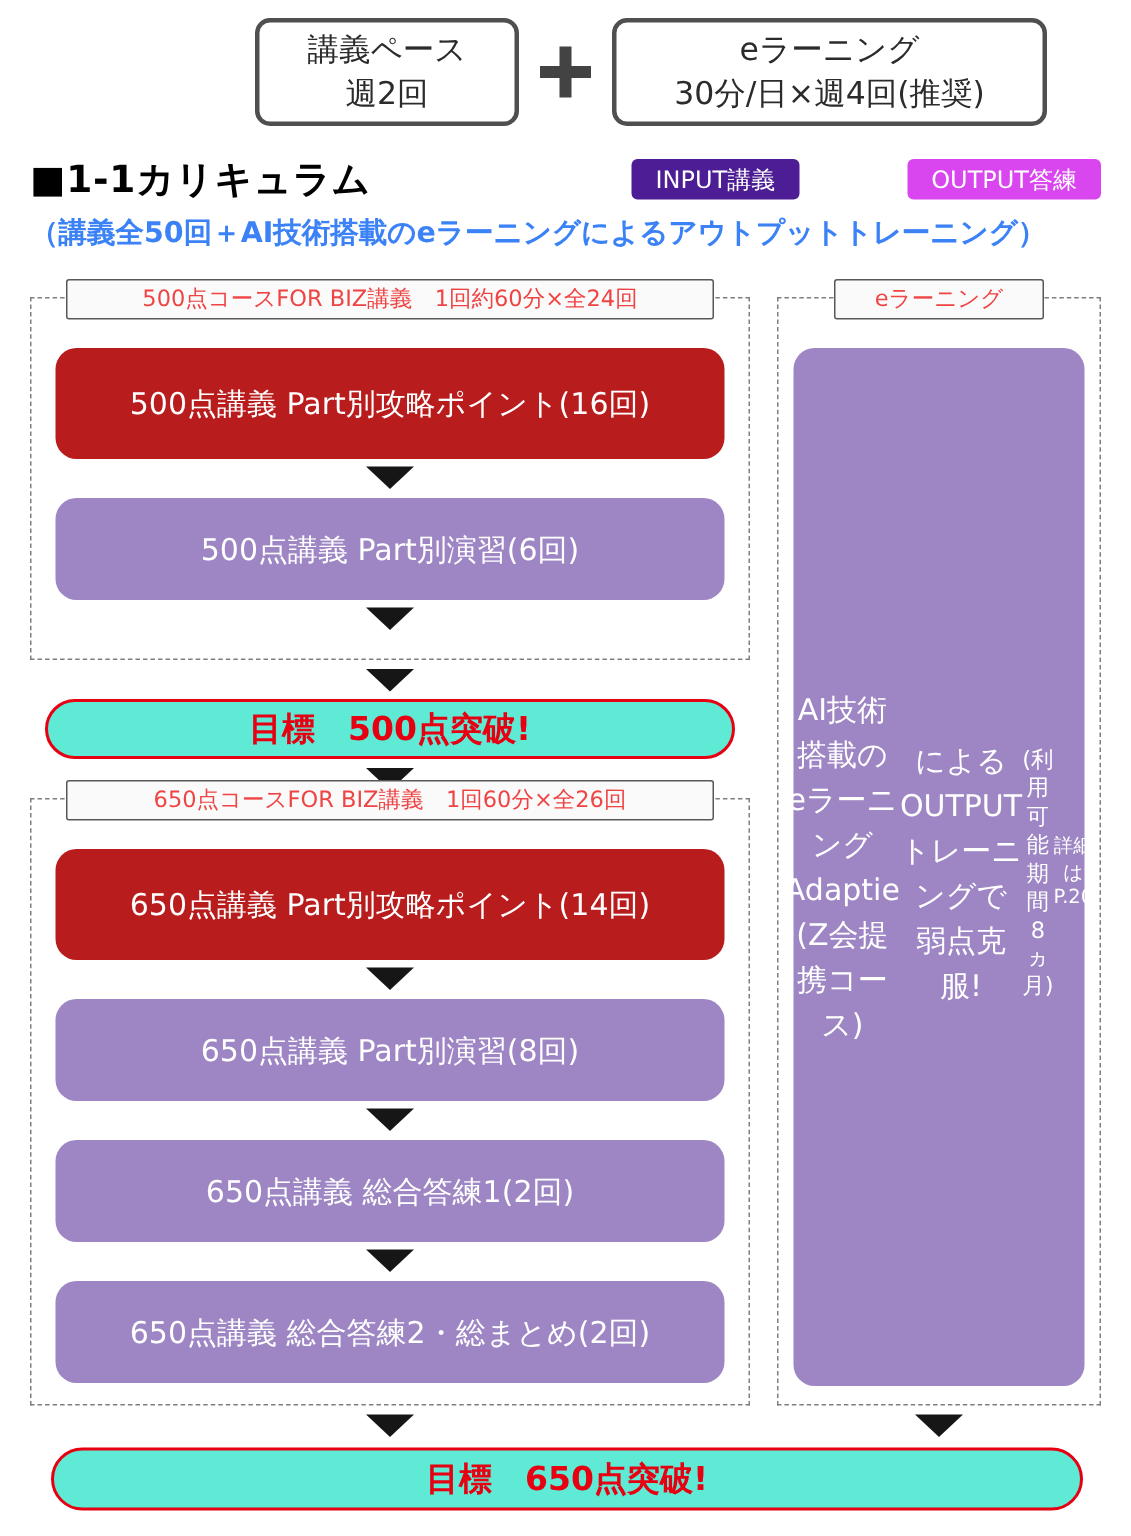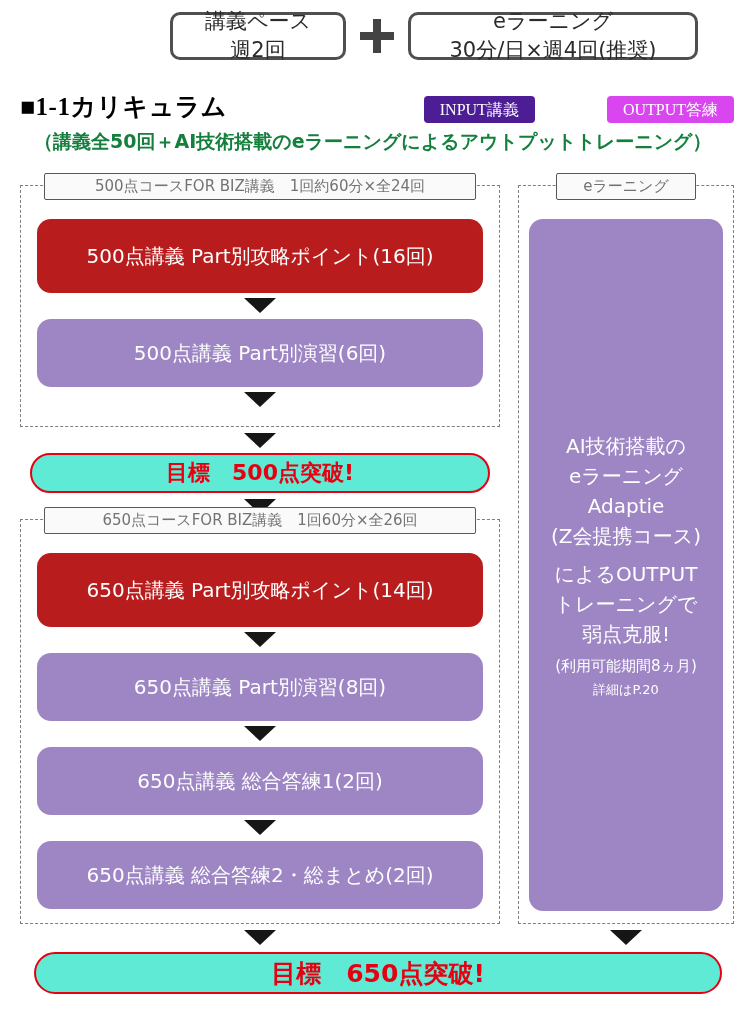--- a/index.html
+++ b/index.html
@@ -22,67 +22,67 @@
     display: flex;
     align-items: center;
     justify-content: center;
     gap: 10px;
     margin-left: 150px;
     width: max-content;
   }
   .top-box {
     border: 3px solid #4f4f4f;
     border-radius: 10px;
-    height: 48px;
+    height: 72px;
     display: flex;
     align-items: center;
     justify-content: center;
     text-align: center;
     font-size: 21px;
     line-height: 1.4;
     color: #2b2b2b;
   }
   .top-box.pace { width: 176px; }
   .top-box.elearn { width: 290px; }
   .plus { position: relative; width: 34px; height: 34px; margin: 0 4px; }
   .plus::before, .plus::after { content: ""; position: absolute; background: #434343; }
   .plus::before { left: 0; top: 13px; width: 34px; height: 8px; }
   .plus::after  { left: 13px; top: 0; width: 8px; height: 34px; }
 
   
-  .header-row { display: flex; align-items: flex-end; margin-top: 30px; font-family: Liberation Serif, serif; }
+  .header-row { display: flex; align-items: center; margin-top: 19px; }
   .title { font-size: 25px; font-weight: bold; color: #000; letter-spacing: 0.5px; }
   .badge {
     color: #fff; font-size: 16px; padding: 4px 16px;
     border-radius: 4px; white-space: nowrap; line-height: 1.2;
   }
   .badge.pink { background: #4c1d95; margin-left: auto; }
   .badge.purple { background: #d946ef; margin-left: 72px; }
-  .subtitle { margin: 6px 0 0 14px; font-size: 19px; font-weight: bold; color: #15803d; }
+  .subtitle { margin: 6px 0 0 0; font-size: 19px; font-weight: bold; color: #3b82f6; }
 
   
   .main { display: flex; gap: 18px; align-items: stretch; margin-top: 30px; }
   .left-col { flex: 1; display: flex; flex-direction: column; }
   .right-col { width: 216px; display: flex; flex-direction: column; }
 
   .dashed {
     border: 1.5px dashed #7f7f7f;
     padding: 0 16px 14px 16px;
   }
   .elearn-dashed { flex: 1; display: flex; flex-direction: column; padding: 0 10px 12px 10px; }
 
   .section-label {
     position: relative;
     top: -13px;
     margin: 0 auto;
     width: calc(100% - 14px);
     background: #fafafa;
     border: 1px solid #595757;
     font-size: 15px;
-    color: #737373;
+    color: #ef4444;
     text-align: center;
     padding: 3px 8px;
     border-radius: 2px;
     white-space: nowrap;
     overflow: hidden;
   }
   .elearn-dashed .section-label { width: max-content; max-width: calc(100% - 6px); padding: 3px 26px; }
 
   .step {
     border-radius: 14px;
@@ -111,30 +111,30 @@
     border-radius: 24px;
     background: #5eead4;
     color: #e60012;
     font-weight: bold;
     display: flex;
     align-items: center;
     justify-content: center;
     text-align: center;
   }
   .goal-500 { height: 40px; margin: 0 10px; font-size: 22px; }
-  .goal-final { height: 42px; margin: 2px 12px 0 14px; font-size: 25px; }
+  .goal-final { height: 42px; margin: 2px 12px 0 14px; font-size: 22px; }
 
   .elearn-box {
     background: #9d86c3;
     border-radius: 14px;
     flex: 1;
     margin-top: 6px;
     color: #fff;
     display: flex;
-    flex-direction: column;
+    flex-direction: row;
     align-items: center;
     justify-content: center;
     text-align: center;
     padding: 10px 6px;
   }
   .eb1, .eb2 { font-size: 20px; line-height: 1.5; }
   .eb2 { margin-top: 8px; }
   .note1 { font-size: 15px; margin-top: 8px; }
   .note2 { font-size: 13px; margin-top: 5px; }
 </style>

